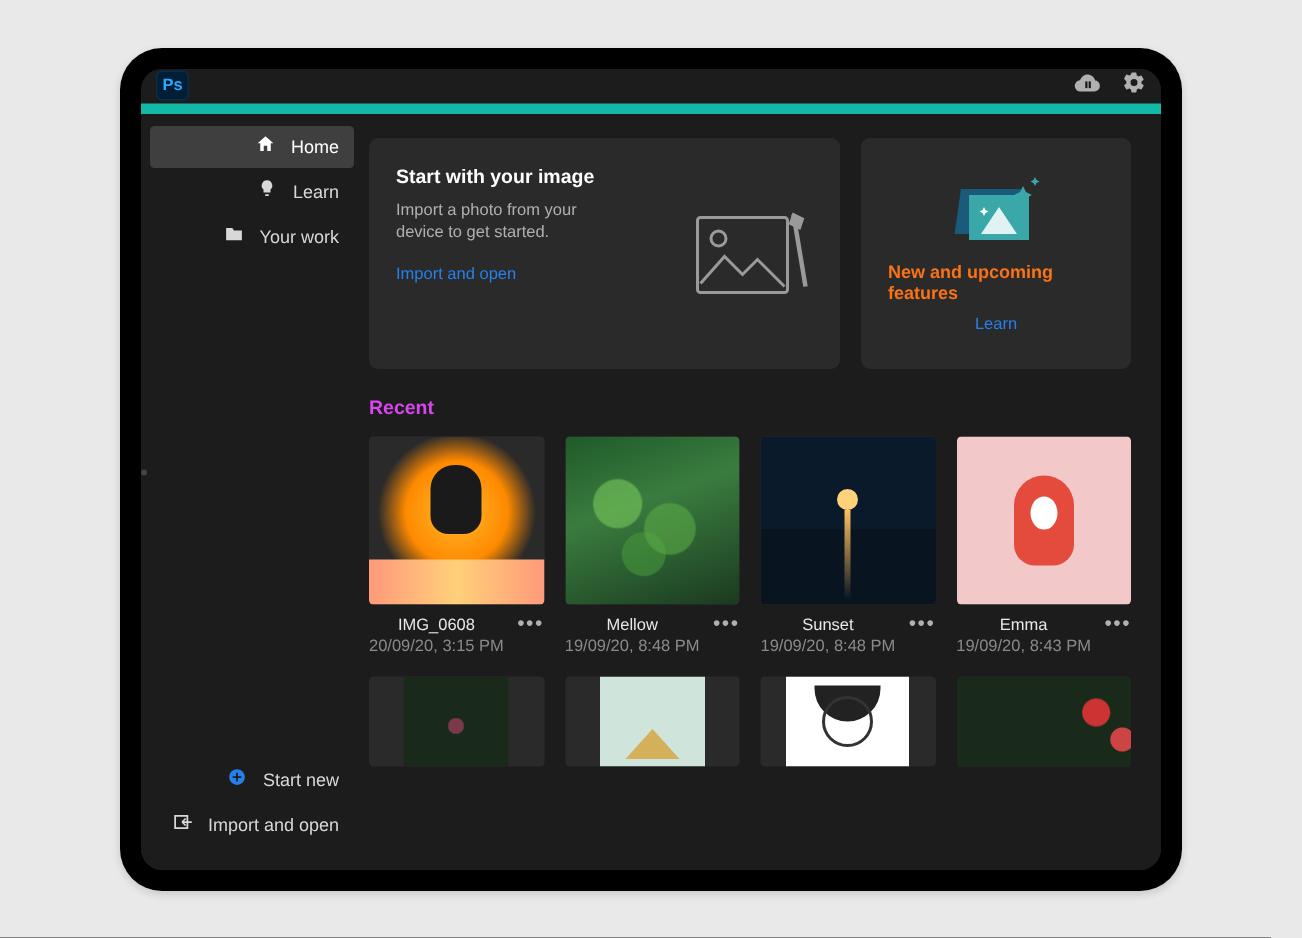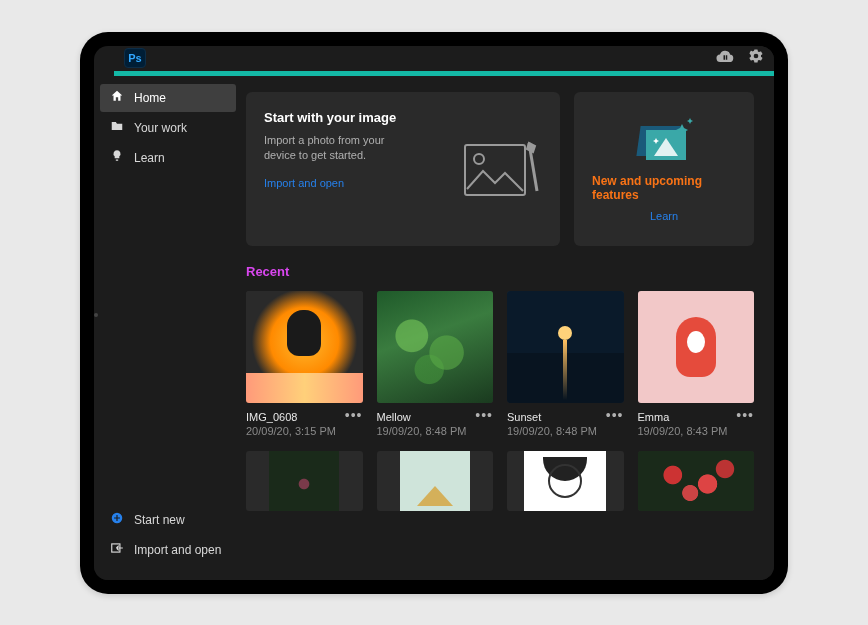--- a/index.html
+++ b/index.html
@@ -30,22 +30,21 @@
     overflow: hidden;
     display: flex;
     flex-direction: column;
   }
   .topbar {
     height: 30px;
     background: #1c1c1c;
     display: flex;
     padding: 0 10px;
     justify-content: space-between;
-    border-bottom: 5px solid #14b8a6;
-    margin-left: 20px;
+    border-bottom: 7px solid #14b8a6;
   }
   .topbar-left { display:flex; align-items:center; }
   .ps-badge {
     width: 22px; height: 20px;
     background: #001e36;
     border-radius: 4px;
     display:flex; align-items:center; justify-content:center;
     font-size: 11px; font-weight:700; color:#31a8ff;
     border:1px solid #0d2d47;
   }
@@ -62,20 +61,21 @@
   .nav { flex:1; }
   .nav-item {
     display:flex; align-items:center; gap:10px;
     height:28px;
     padding:0 10px;
     font-size:12px;
     color:#d8d8d8;
     border-radius:3px;
     margin-bottom:2px;
     cursor:pointer;
+    justify-content:flex-end;
   }
   .nav-item.active { background:#3f3f3f; color:#fff; }
   .nav-item svg { fill:#d8d8d8; width:14px; height:14px; flex-shrink:0; }
   .nav-item.active svg { fill:#fff; }
   .sidebar-bottom { padding-bottom:6px; }
   .main {
     flex:1;
     background:#1c1c1c;
     padding: 16px 20px 0 4px;
     overflow:hidden;
@@ -92,21 +92,21 @@
   }
   .card1 { flex: 0 0 314px; }
   .card2 { flex: 1; flex-direction:column; align-items:center; justify-content:center; }
   .card1-text { flex:1; padding-right:10px;}
   .card-title { font-size:13px; font-weight:600; color:#fff; margin-bottom:8px; }
   .card-sub { font-size:11px; color:#b0b0b0; line-height:1.4; margin-bottom:14px; max-width:150px;}
   .card-link { font-size:11px; color:#2680eb; font-weight:500; cursor:pointer; }
   .card1-illus { width:80px; display:flex; align-items:center; justify-content:center; }
   .card2-title { font-size:12px; font-weight:600; color:#f97316; margin-top:10px; margin-bottom:8px;}
   .section-title { font-size:13px; font-weight:600; color:#d946ef; margin-bottom:12px; }
-  .grid { display:grid; grid-template-columns: repeat(4, 1fr); gap:14px; }
+  .grid { display:grid; grid-template-columns: repeat(4, 1fr); gap:14px;text-align:center; }
   .tile { width:100%; }
   .thumb {
     width:100%;
     height:112px;
     background:#2a2a2a;
     border-radius:3px;
     display:flex;
     align-items:center;
     justify-content:center;
     overflow:hidden;
@@ -172,29 +172,29 @@
       <div class="sidebar">
         <div class="nav">
           <div class="nav-item active">
             <span><svg viewBox="0 0 24 24">
                   <path d="M12 3l9 8h-3v9h-4v-6H10v6H6v-9H3z"></path>
                 </svg></span>
             <span>Home</span>
           </div>
           <div class="nav-item">
             <span><svg viewBox="0 0 24 24">
+                  <path d="M12 2a6 6 0 0 0-4 10.5V16h8v-3.5A6 6 0 0 0 12 2zm-2 16h4v2h-4zM4 6l-2-1M6 3L5 1M20 6l2-1M18 3l1-2"></path>
+                </svg></span>
+            <span>Learn</span>
+          </div>
+          <div class="nav-item">
+            <span><svg viewBox="0 0 24 24">
                   <path d="M3 5h7l2 3h9v11H3z"></path>
                 </svg></span>
             <span>Your work</span>
-          </div>
-          <div class="nav-item">
-            <span><svg viewBox="0 0 24 24">
-                  <path d="M12 2a6 6 0 0 0-4 10.5V16h8v-3.5A6 6 0 0 0 12 2zm-2 16h4v2h-4zM4 6l-2-1M6 3L5 1M20 6l2-1M18 3l1-2"></path>
-                </svg></span>
-            <span>Learn</span>
           </div>
         </div>
         <div class="sidebar-bottom">
           <div class="nav-item">
             <span><svg viewBox="0 0 24 24">
                   <circle cx="12" cy="12" r="9" fill="#2680eb"></circle>
                   <path d="M12 7v10M7 12h10" stroke="#1c1c1c" stroke-width="2"></path>
                 </svg></span>
             <span>Start new</span>
           </div>

